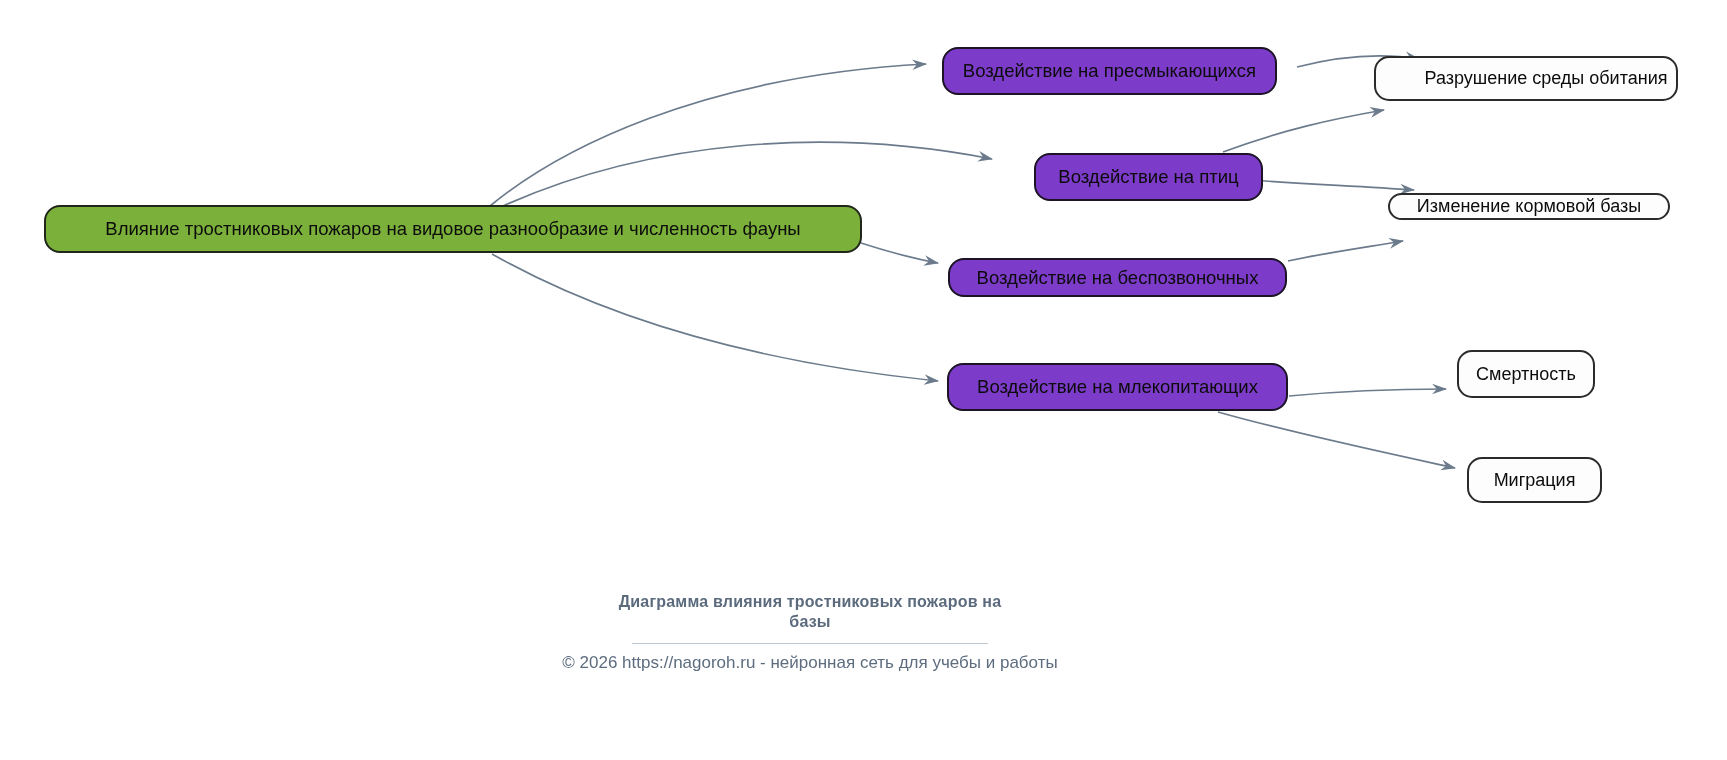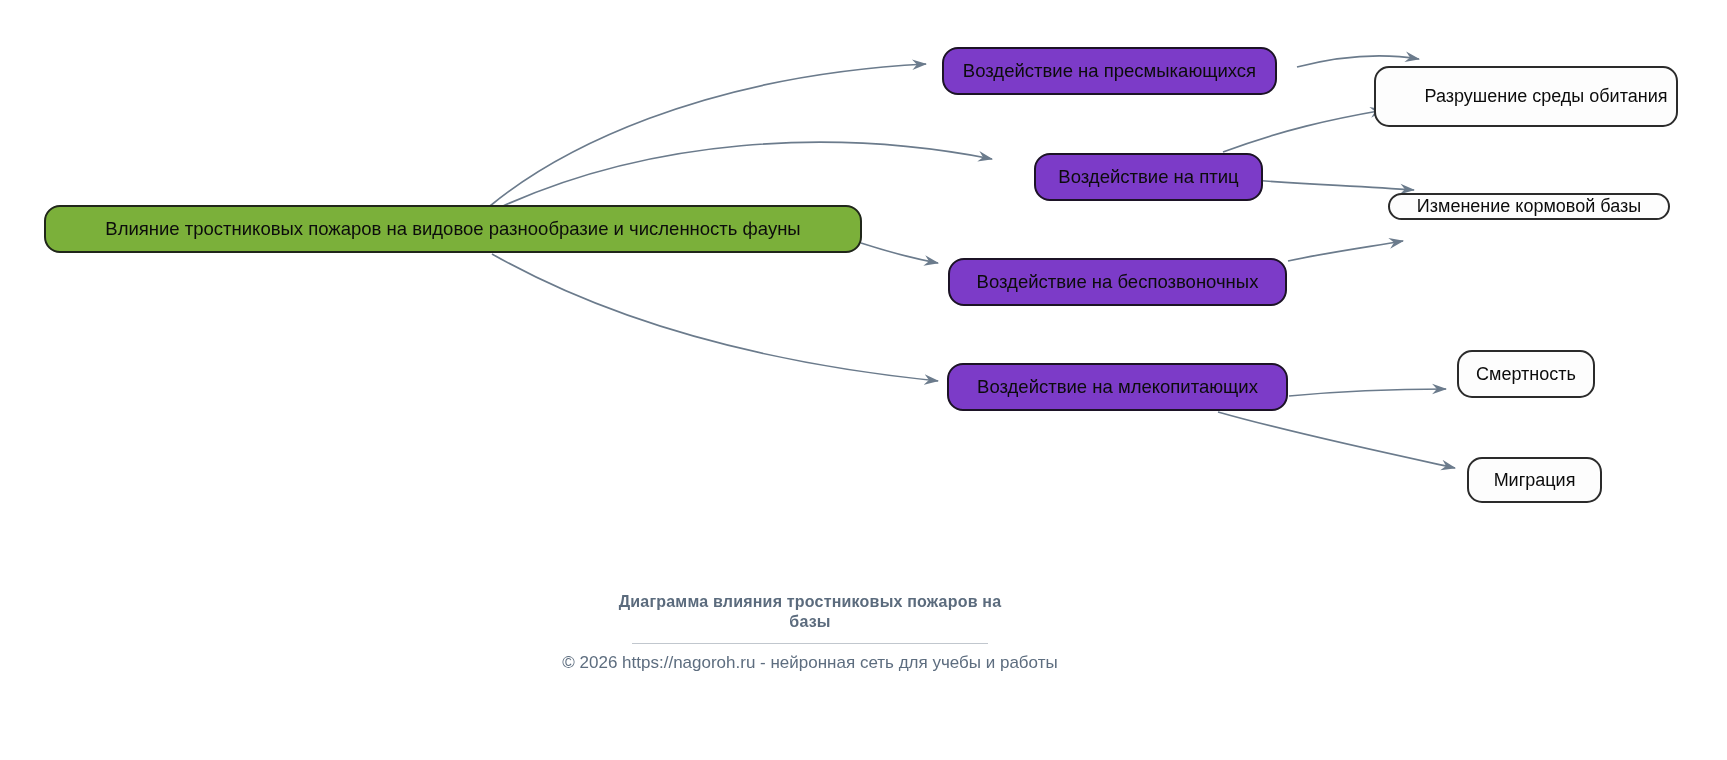--- a/index.html
+++ b/index.html
@@ -108,29 +108,29 @@
   </div>
 
   <div class="node node-cat" style="left:942px; top:47px; width:335px; height:48px;">
     <span>Воздействие на пресмыкающихся</span>
   </div>
 
   <div class="node node-cat" style="left:1006px; top:153px; width:229px; height:48px;margin-left:28px;">
     <span>Воздействие на птиц</span>
   </div>
 
-  <div class="node node-cat" style="left:948px; top:258px; width:339px; height:48px;">
+  <div class="node node-cat" style="left:948px; top:258px; width:339px; height:39px;">
     <span>Воздействие на беспозвоночных</span>
   </div>
 
   <div class="node node-cat" style="left:947px; top:363px; width:341px; height:48px;">
     <span>Воздействие на млекопитающих</span>
   </div>
 
-  <div class="node node-leaf" style="left:1374px; top:66px; width:304px; height:61px;padding-left:40px;">
+  <div class="node node-leaf" style="left:1374px; top:56px; width:304px; height:45px;padding-left:40px;">
     <span>Разрушение среды обитания</span>
   </div>
 
   <div class="node node-leaf" style="left:1388px; top:193px; width:282px; height:27px;">
     <span>Изменение кормовой базы</span>
   </div>
 
   <div class="node node-leaf" style="left:1457px; top:350px; width:138px; height:48px;">
     <span>Смертность</span>
   </div>

